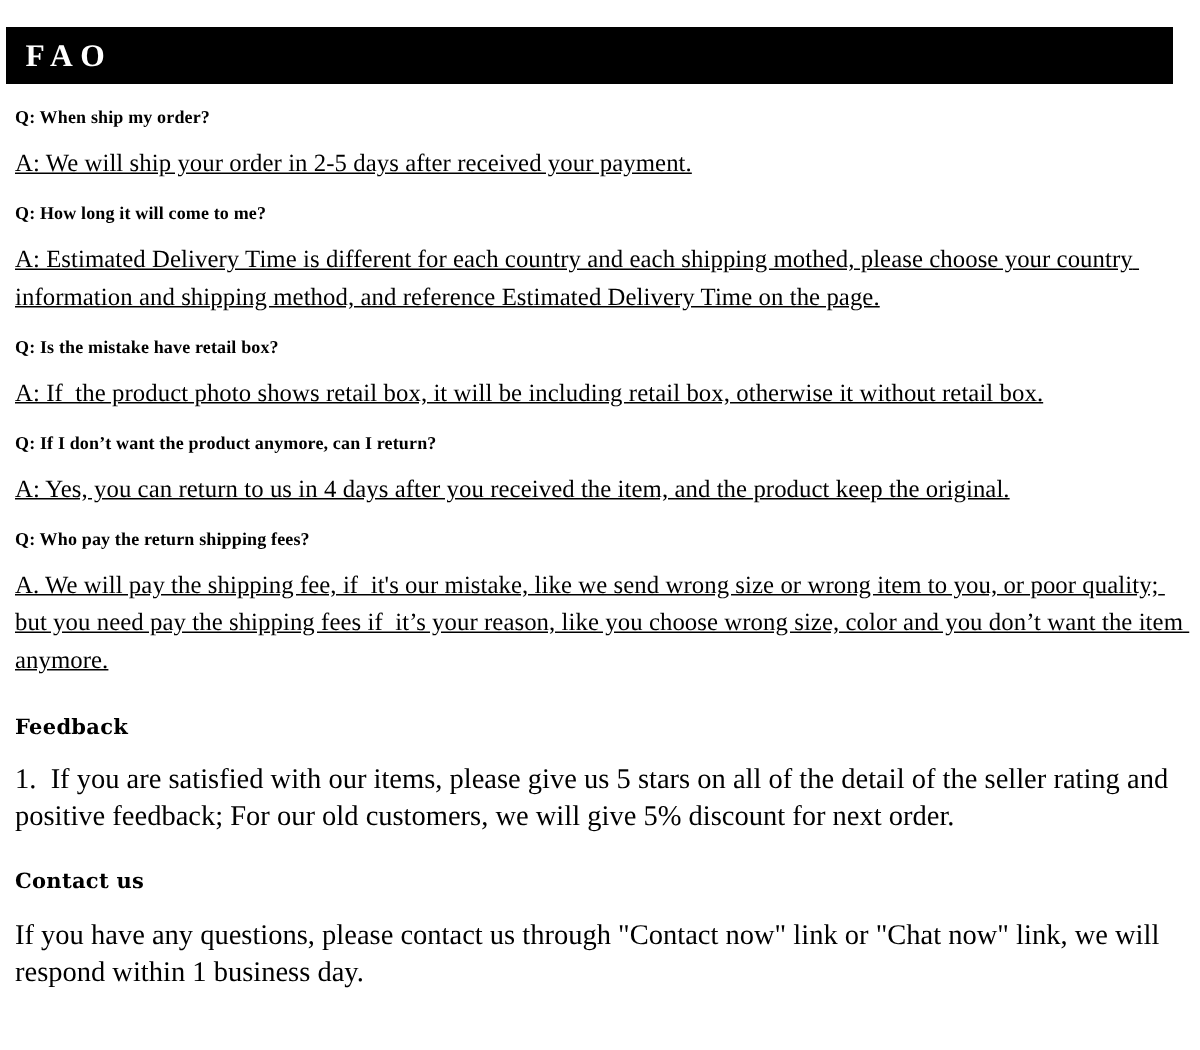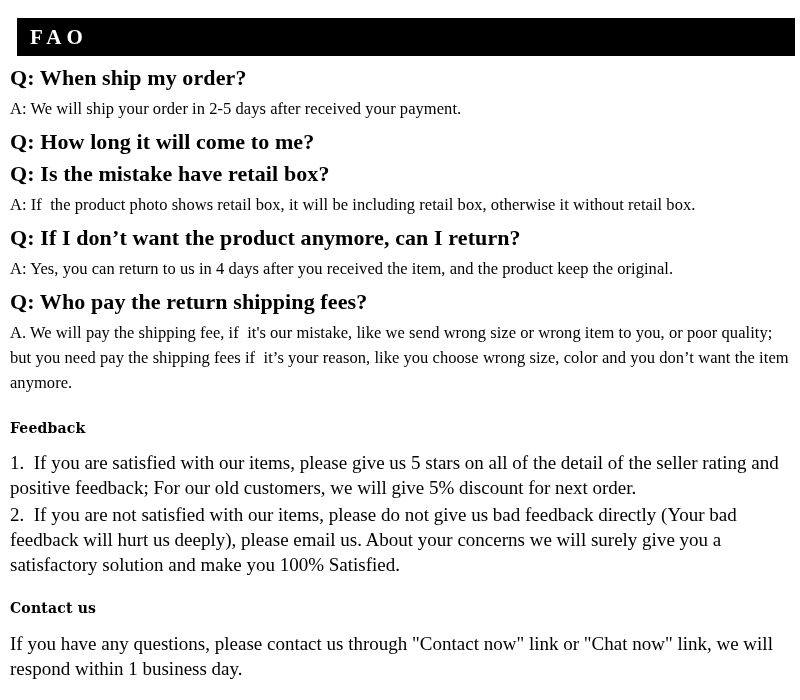--- a/index.html
+++ b/index.html
@@ -20,21 +20,21 @@
     position: relative;
     width: 800px;
     height: 700px;
     background: #ffffff;
     box-sizing: border-box;
   }
 
   
   .faq-bar {
     position: absolute;
-    left: 17px;
+    left: 4px;
     top: 18px;
     width: 778px;
     height: 38px;
     background: #000000;
     display: flex;
     align-items: center;
   }
   .faq-bar-title {
     color: #ffffff;
     font-family: "Liberation Serif", "DejaVu Serif", serif;
@@ -53,35 +53,36 @@
     width: 782px;
   }
 
   .qa-block {
     margin-bottom: 8px;
   }
 
   .question {
     font-family: "Liberation Serif", "DejaVu Serif", serif;
     font-weight: bold;
-    font-size: 22px;
+    font-size: 12px;
     line-height: 24px;
     margin: 0 0 6px 0;
     letter-spacing: 0.1px;
     white-space: pre-wrap;
   }
 
   .answer {
     font-family: "Liberation Serif", "DejaVu Serif", serif;
     font-weight: normal;
     font-size: 16.5px;
     line-height: 25px;
     margin: 0 0 9px 0;
     letter-spacing: 0.05px;
     white-space: pre-wrap;
+    text-decoration: underline;
   }
 
   
   .section {
     margin-top: 22px;
   }
   .section-heading {
     font-family: "DejaVu Serif", "Liberation Serif", serif;
     font-weight: bold;
     font-size: 14px;
@@ -117,41 +118,41 @@
 
   <div class="content">
 
     <div class="qa-block">
       <p class="question">Q: When ship my order?</p>
       <p class="answer">A: We will ship your order in 2-5 days after received your payment.</p>
     </div>
 
     <div class="qa-block">
       <p class="question">Q: How long it will come to me?</p>
+      <p class="answer">A: Estimated Delivery Time is different for each country and each shipping mothed, please choose your country information and shipping method, and reference Estimated Delivery Time on the page.</p>
     </div>
 
     <div class="qa-block">
       <p class="question">Q: Is the mistake have retail box?</p>
       <p class="answer">A: If  the product photo shows retail box, it will be including retail box, otherwise it without retail box.</p>
     </div>
 
     <div class="qa-block">
       <p class="question">Q: If I don’t want the product anymore, can I return?</p>
       <p class="answer">A: Yes, you can return to us in 4 days after you received the item, and the product keep the original.</p>
     </div>
 
     <div class="qa-block">
       <p class="question">Q: Who pay the return shipping fees?</p>
       <p class="answer">A. We will pay the shipping fee, if  it's our mistake, like we send wrong size or wrong item to you, or poor quality; but you need pay the shipping fees if  it’s your reason, like you choose wrong size, color and you don’t want the item anymore.</p>
     </div>
 
     <div class="section feedback-list">
       <p class="section-heading">Feedback</p>
       <p class="section-para">1.  If you are satisfied with our items, please give us 5 stars on all of the detail of the seller rating and positive feedback; For our old customers, we will give 5% discount for next order.</p>
-      <p class="section-para">2.  If you are not satisfied with our items, please do not give us bad feedback directly (Your bad feedback will hurt us deeply), please email us. About your concerns we will surely give you a satisfactory solution and make you 100% Satisfied.</p>
     </div>
 
     <div class="section contact-section">
       <p class="section-heading">Contact us</p>
       <p class="section-para">If you have any questions, please contact us through "Contact now" link or "Chat now" link, we will respond within 1 business day.</p>
     </div>
 
   </div>
 </div>
 

